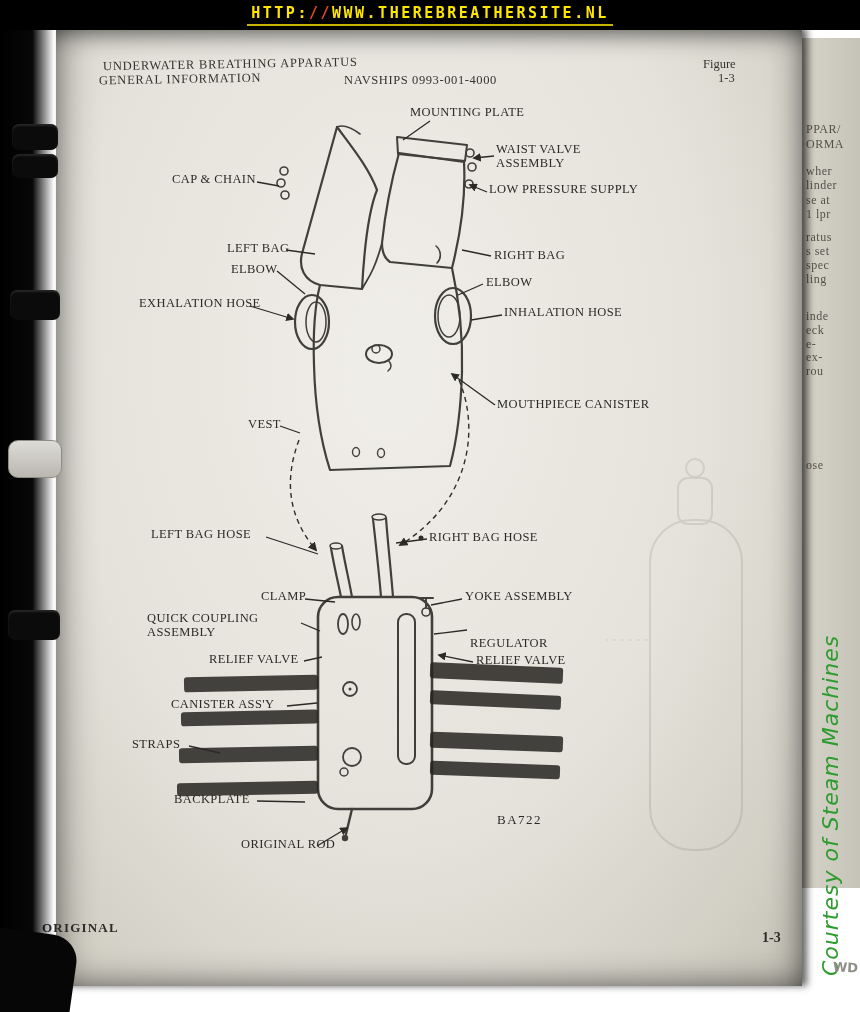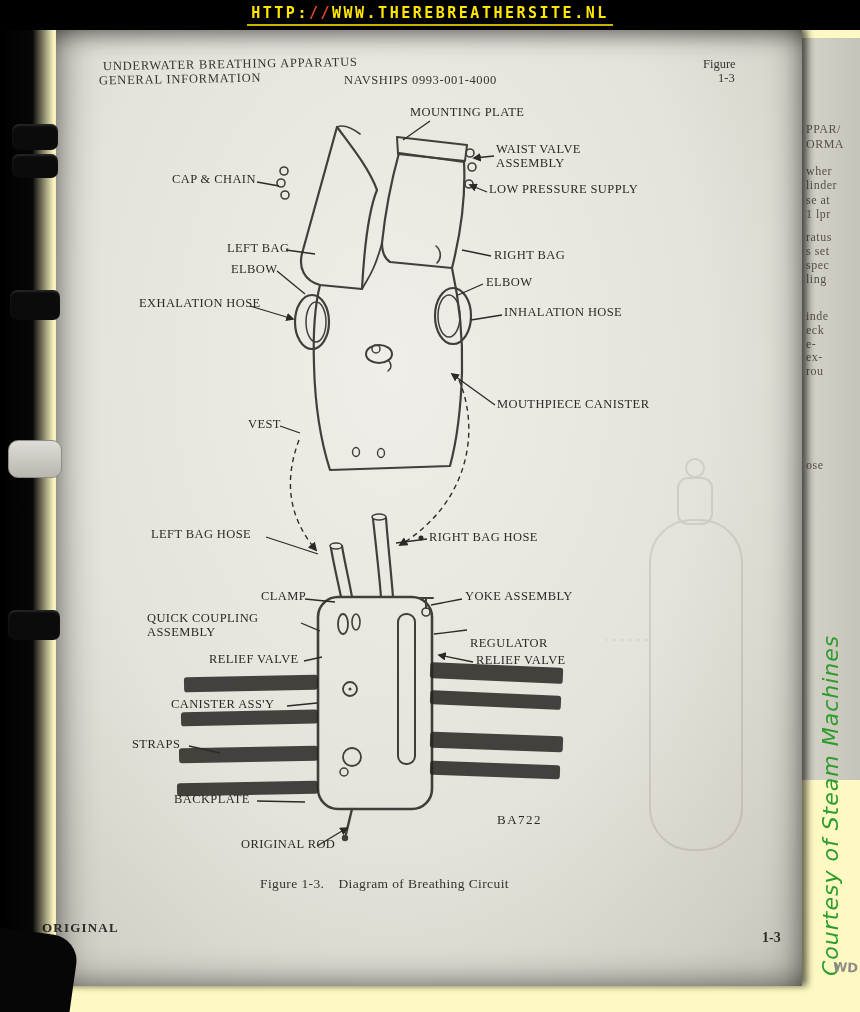--- a/index.html
+++ b/index.html
@@ -1,28 +1,28 @@
 <!DOCTYPE html>
 <html><head>
 <meta charset="utf-8">
 <style>
   html,body{margin:0;padding:0;background:#000;}
-  #canvas{position:relative;width:860px;height:1012px;background:#fef9c3;overflow:hidden;
+  #canvas{position:relative;width:860px;height:1012px;background:#ffffff;overflow:hidden;
           font-family:"Liberation Serif",serif;}
 
   
   .urlbar{position:absolute;left:0;top:0;width:100%;height:30px;z-index:9;
           display:flex;align-items:center;justify-content:center;background:#000;}
   .urlbar .wrap{border-bottom:2px solid #c7b400;padding:0 4px 2px 4px;}
   .urlbar span{font-family:"DejaVu Sans Mono",monospace;font-weight:bold;font-size:15px;
                letter-spacing:2.5px;color:#ffe600;}
   .urlbar .slash{color:#e8452c;}
 
   
-  .page2{position:absolute;left:792px;top:38px;width:68px;height:742px;z-index:1;
+  .page2{position:absolute;left:792px;top:38px;width:68px;height:850px;z-index:1;
          background:linear-gradient(90deg,#a9a69b 0%,#d2cfc4 35%,#c6c3b8 100%);}
   .frag{position:absolute;left:14px;font-size:12px;color:#54514a;letter-spacing:.5px;white-space:nowrap;}
 
   
   .page{position:absolute;left:56px;top:28px;width:746px;height:958px;z-index:2;
         background:radial-gradient(ellipse at 45% 35%,#f0eee8 0%,#e4e2da 55%,#d2cfc5 85%,#c3c0b5 100%);
         box-shadow:inset 0 20px 24px -14px rgba(0,0,0,.55),
                    inset 26px 0 36px -22px rgba(0,0,0,.45),
                    inset -22px 0 30px -18px rgba(0,0,0,.40),
                    inset 0 -26px 30px -20px rgba(0,0,0,.35),
@@ -127,23 +127,20 @@
     <span class="frag" style="top:420px">ose</span>
   </div>
 
   <div class="page"></div>
 
   <span class="ptxt h1">UNDERWATER BREATHING APPARATUS</span>
   <span class="ptxt h2">GENERAL INFORMATION</span>
   <span class="ptxt navships">NAVSHIPS 0993-001-4000</span>
   <span class="ptxt figlbl">Figure</span>
   <span class="ptxt fignum">1-3</span>
-  <span class="ptxt caption">
-    <span>Figure 1-3.</span><span class="gap">Diagram of Breathing Circuit</span>
-  </span>
   <span class="ptxt f-orig">ORIGINAL</span>
   <span class="ptxt f-page">1-3</span>
 
   <svg class="diag" width="860" height="1012" viewBox="0 0 860 1012">
     <defs>
       <marker id="arr" viewBox="0 0 10 10" refX="8" refY="5" markerWidth="6.5" markerHeight="6.5" orient="auto-start-reverse">
         <path d="M0,0L10,5L0,10z" fill="#2b2a26"></path>
       </marker>
     </defs>
 

